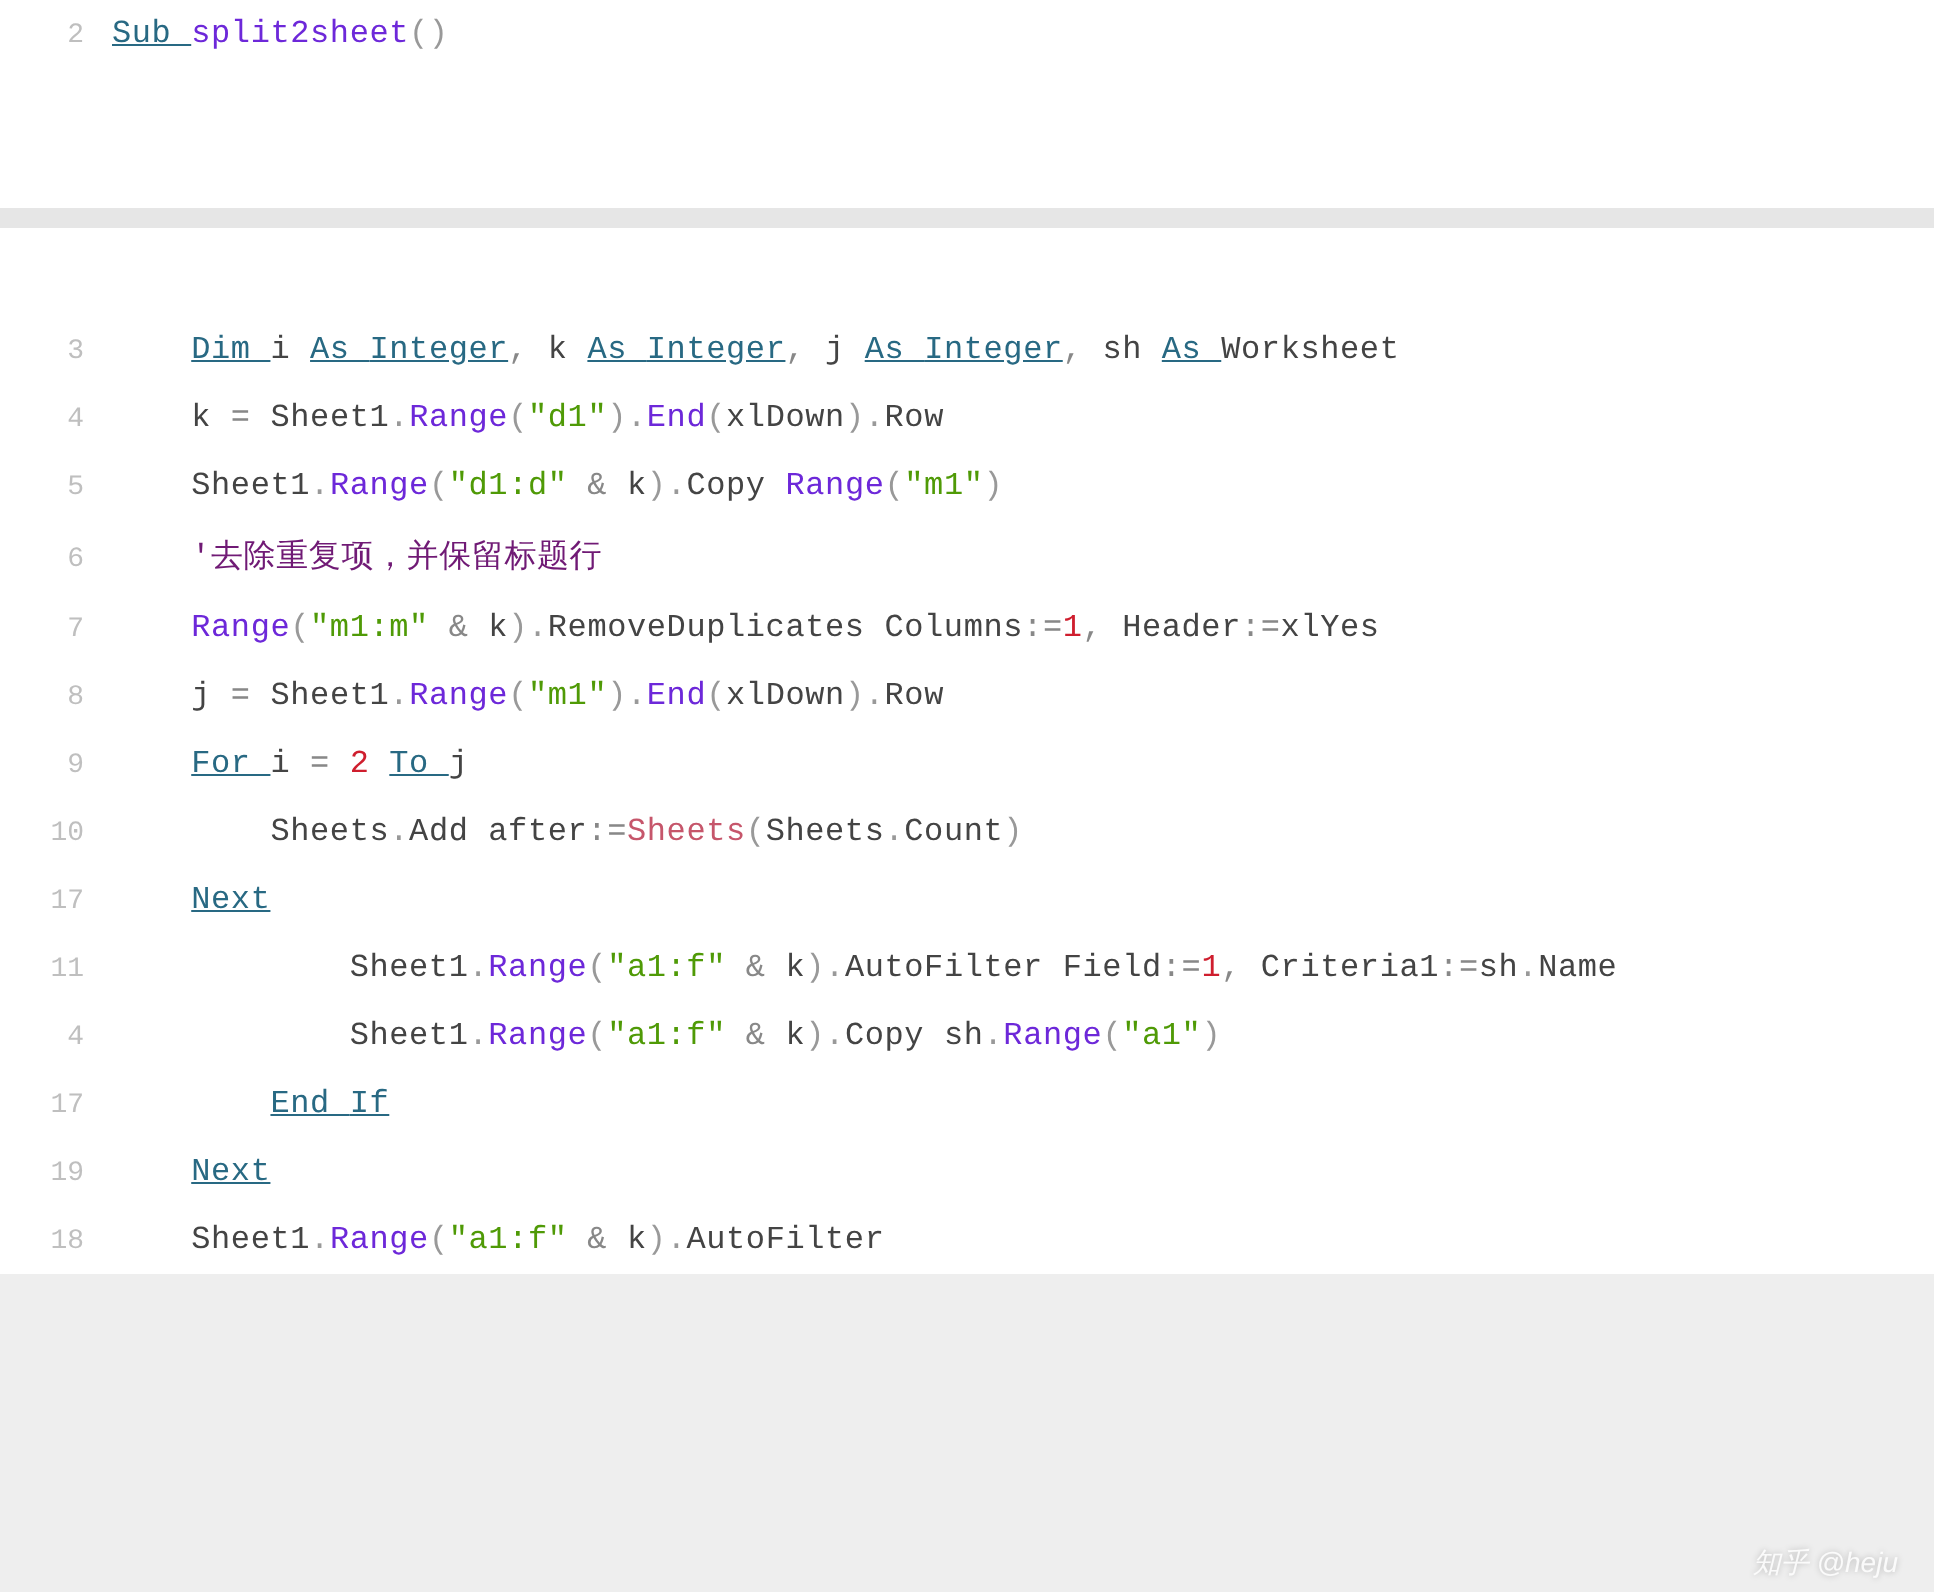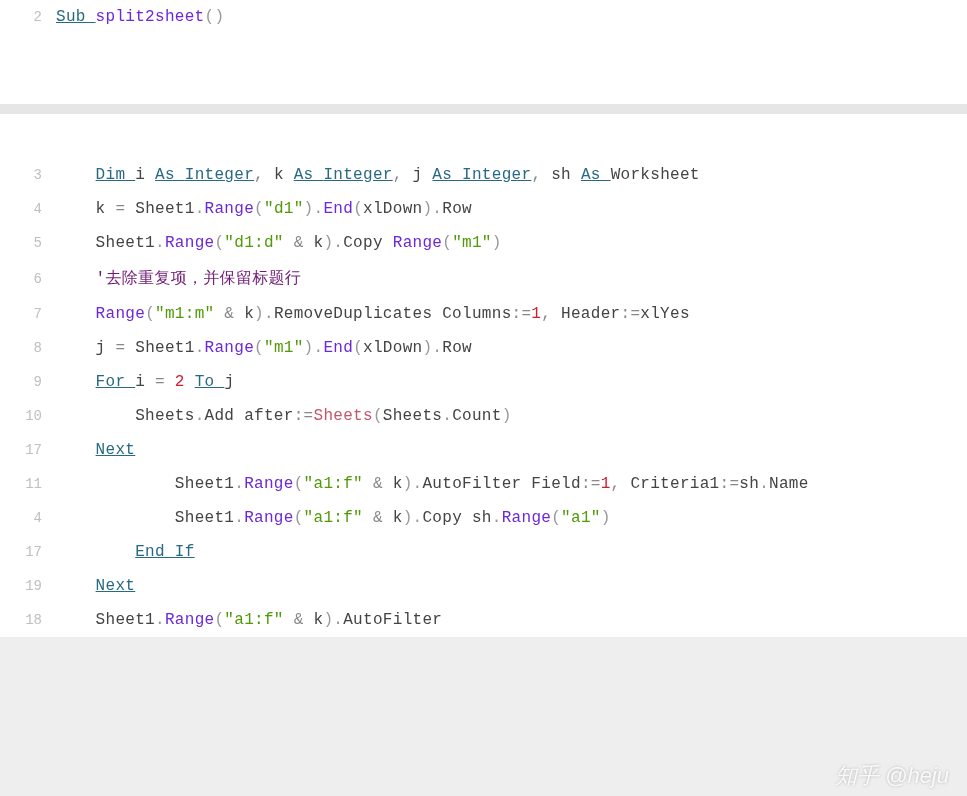--- a/index.html
+++ b/index.html
@@ -51,21 +51,21 @@
   .par  { color: #999;    }
   .dot  { color: #999;    }
   .cmt  { color: #701a75;    }
   .pink { color: #c6566b; }
   .watermark {
     position: fixed;
     right: 18px;
     bottom: 5px;
     color: rgba(255,255,255,0.85);
     font-family: sans-serif;
-    font-size: 22px;
+    font-size: 14px;
     font-style: italic;
     text-shadow: 0 0 3px rgba(0,0,0,0.25);
     pointer-events: none;
   }
 </style>
 </head>
 <body>
 
 <div class="block" id="code-container">
     <div class="line">

